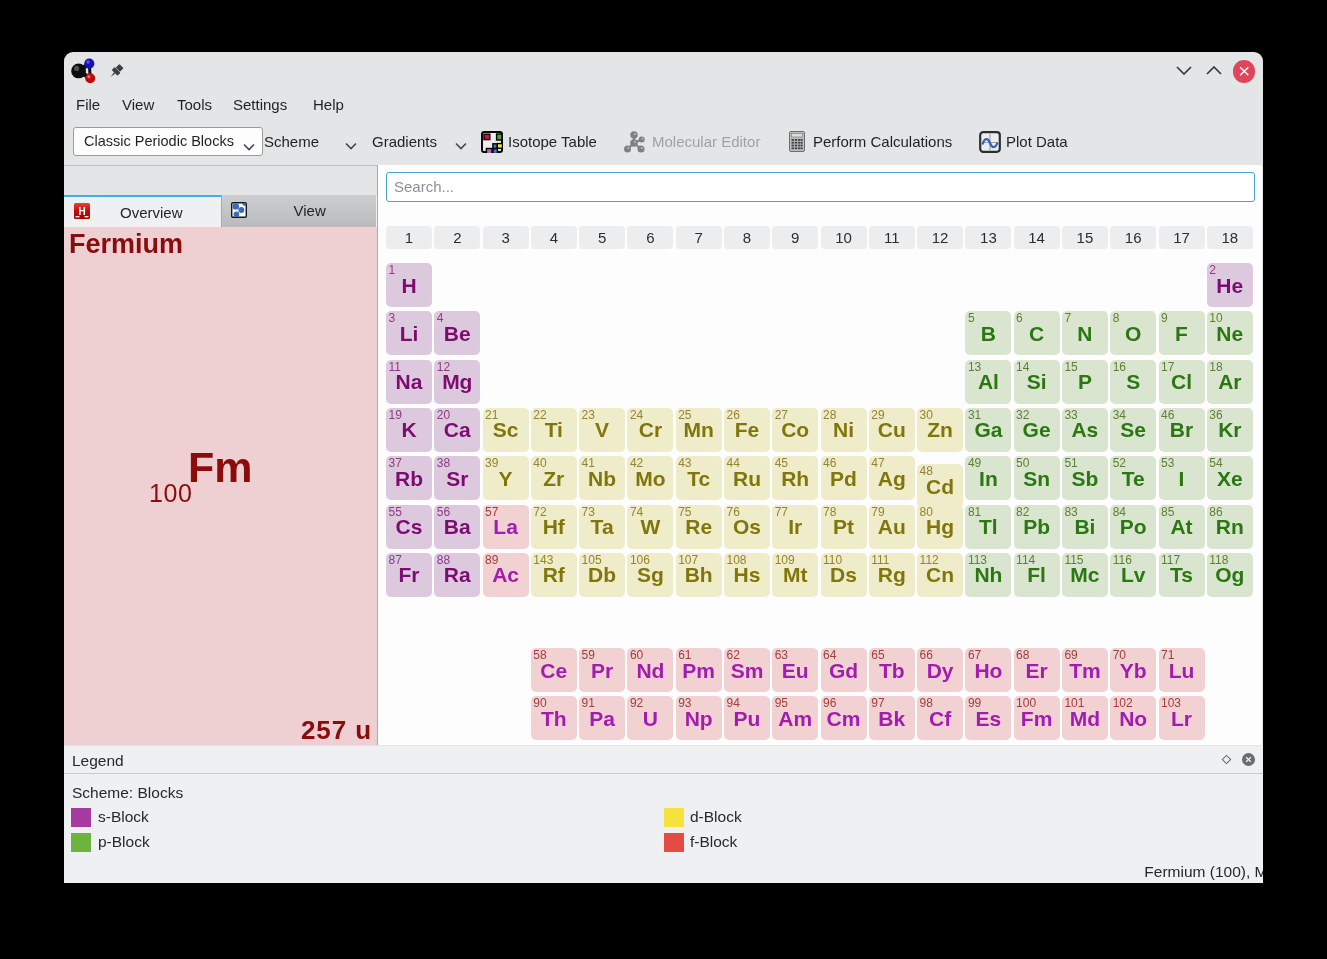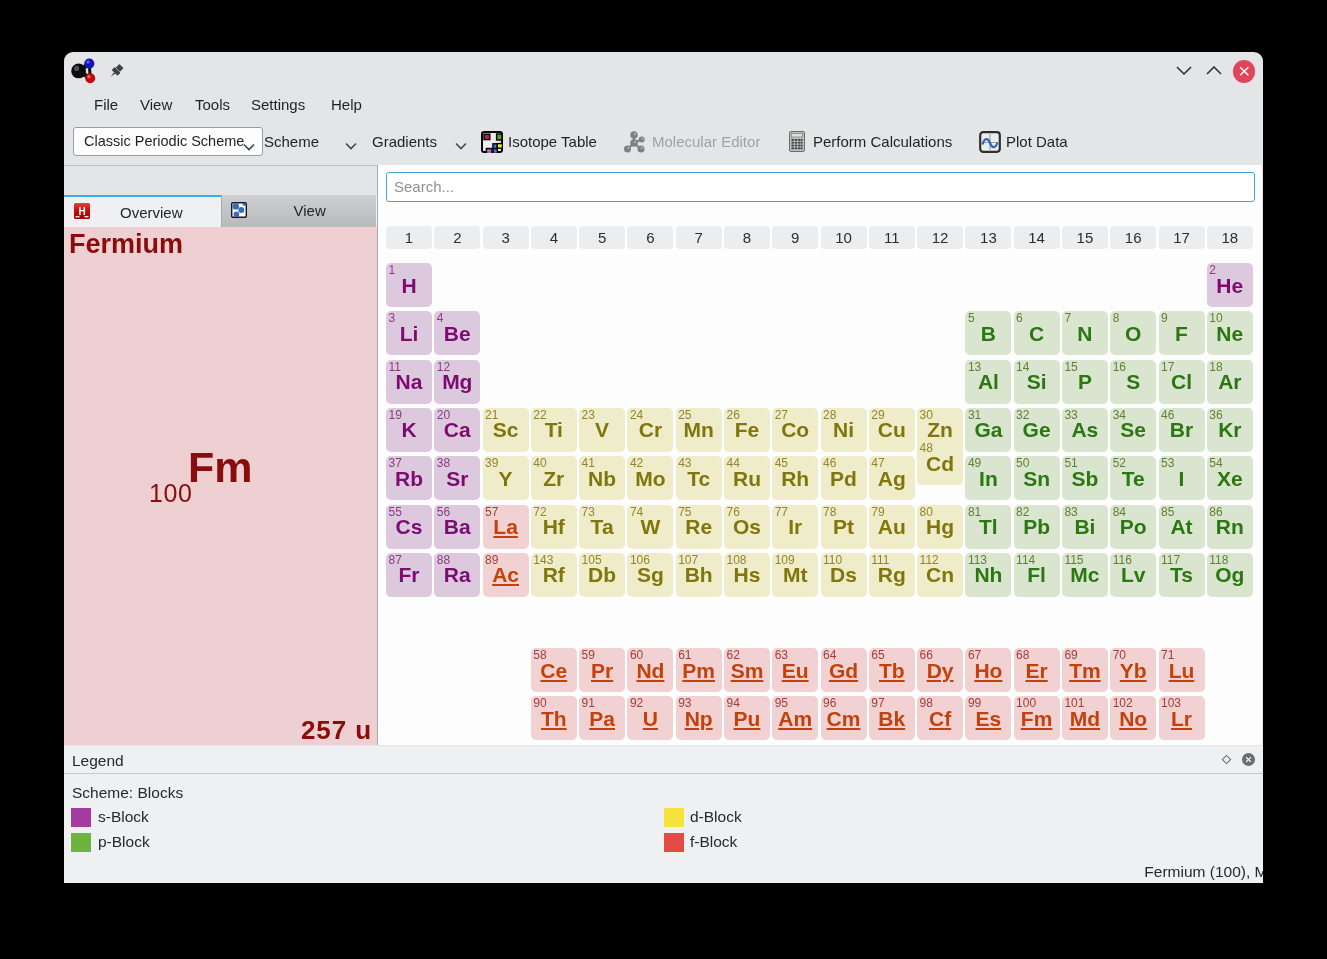--- a/index.html
+++ b/index.html
@@ -6,21 +6,21 @@
 #win { position:absolute; left:64px; top:52px; width:1199px; height:831px; background:#e4e5e6; border-radius:9px 9px 0 0; overflow:hidden; }
 
 #title { position:absolute; left:0; top:0; width:100%; height:40px; }
 #appicon { position:absolute; left:3px; top:2px; }
 #pin { position:absolute; left:43px; top:10.5px; }
 #title .t { position:absolute; left:0; right:0; top:11px; text-align:center; font-size:15px; color:#2b2e31; }
 .chev { position:absolute; top:14px; width:16px; height:9px; }
 #closebtn { position:absolute; left:1168.5px; top:8px; width:22.5px; height:22.5px; border-radius:50%; background:#e0455a; }
 
 #menubar { position:absolute; left:0; top:40px; width:100%; height:26px; font-size:15px; color:#1e2124; }
-#menubar span { position:absolute; top:4px;margin-left:18px; }
+#menubar span { position:absolute; top:4px; }
 
 #toolbar { position:absolute; left:0; top:66px; width:100%; height:47px; font-size:15px; color:#1e2124; }
 #combo { position:absolute; left:9px; top:8.5px; width:190px; height:29.5px; background:#fdfdfd; border:1px solid #9a9b9c; border-radius:3px; }
 #combo span { position:absolute; left:10px; top:5.5px; font-size:14.5px; }
 .tbtxt { position:absolute; top:14.5px; }
 .tbico { position:absolute; top:13px; }
 .dis { color:#9fa2a5; }
 
 .hline { position:absolute; left:0; width:100%; height:1px; background:#c0c1c2; }
 
@@ -40,21 +40,21 @@
 #search { position:absolute; left:322px; top:120px; width:869px; height:30px; background:#fff; border:1.5px solid #47a3d6; border-radius:3px; }
 #search span { position:absolute; left:7px; top:4.5px; font-size:15px; color:#8a9099; }
 
 .gh { position:absolute; width:46.0px; height:23.0px; background:#ebedee; border-radius:4px; font-size:15px; color:#2b2d2f; text-align:center; line-height:23.0px; }
 .el { position:absolute; width:46.0px; height:44.0px; border-radius:5px; }
 .el .n { position:absolute; left:2.5px; top:0px; font-size:12px; }
 .el .s { position:absolute; left:0; width:100%; top:10.5px; text-align:center; font-size:21px; font-weight:bold; }
 .el.s { background:#ddc9de; } .el.s .s { color:#7d0b72; } .el.s .n { color:#8d3a86; }
 .el.d { background:#efecca; } .el.d .s { color:#81760b; } .el.d .n { color:#95832e; }
 .el.p { background:#dae5d0; } .el.p .s { color:#2b7712; } .el.p .n { color:#5d8132; }
-.el.f { background:#f1d1d1; } .el.f .s { color:#c2410c;text-decoration:underline; } .el.f .n { color:#a03f3c; }
+.el.f { background:#f1d1d1; } .el.f .s { color:#a21caf; } .el.f .n { color:#a03f3c; }
 
 #leghdr { position:absolute; left:0; top:694px; width:1199px; height:27px; background:#eff0f1; font-size:15.5px; color:#26292c; }
 #leghdr .t { position:absolute; left:8px; top:6px; }
 #legbody { position:absolute; left:0; top:722px; width:1199px; height:85.5px; background:#eff0f1; font-size:15.5px; color:#26292c; }
 .sw { position:absolute; width:20px; height:19px; }
 
 #status { position:absolute; left:0; top:808px; width:1296px; height:23px; background:#eff0f1; font-size:15.5px; color:#26292c; }
 #status .t { position:absolute; right:21px; top:3px; }
 svg { display:block; }
 </style></head>
@@ -96,21 +96,21 @@
   <div id="menubar">
     <span style="left:12px">File</span>
       <span style="left:58px">View</span>
       <span style="left:113px">Tools</span>
       <span style="left:169px">Settings</span>
       <span style="left:249px">Help</span>
   </div>
 
   <div id="toolbar">
     <div id="combo">
-        <span>Classic Periodic Scheme</span>
+        <span>Classic Periodic Blocks</span>
       <svg style="position:absolute;right:7px;top:15px" width="12" height="8" viewBox="0 0 12 8">
           <path d="M1 1.5 L6 6.5 L11 1.5" fill="none" stroke="#45494d" stroke-width="1.6"></path>
         </svg>
     </div>
     <span class="tbtxt" style="left:200px">Scheme</span>
     <svg class="tbico" style="left:281px;top:24px" width="12" height="8" viewBox="0 0 12 8">
         <path d="M1 1.5 L6 6.5 L11 1.5" fill="none" stroke="#45494d" stroke-width="1.6"></path>
       </svg>
     <span class="tbtxt" style="left:308px">Gradients</span>
     <svg class="tbico" style="left:391px;top:24px" width="12" height="8" viewBox="0 0 12 8">
@@ -450,21 +450,21 @@
       <span class="s">Rh</span>
     </div>
 <div class="el d" style="left:820.5px;top:456.2px">
       <span class="n">46</span>
       <span class="s">Pd</span>
     </div>
 <div class="el d" style="left:868.8px;top:456.2px">
       <span class="n">47</span>
       <span class="s">Ag</span>
     </div>
-<div class="el d" style="left:917.1px;top:441px">
+<div class="el d" style="left:917.1px;top:464px">
       <span class="n">48</span>
       <span class="s">Cd</span>
     </div>
 <div class="el p" style="left:965.4px;top:456.2px">
       <span class="n">49</span>
       <span class="s">In</span>
     </div>
 <div class="el p" style="left:1013.6px;top:456.2px">
       <span class="n">50</span>
       <span class="s">Sn</span>

